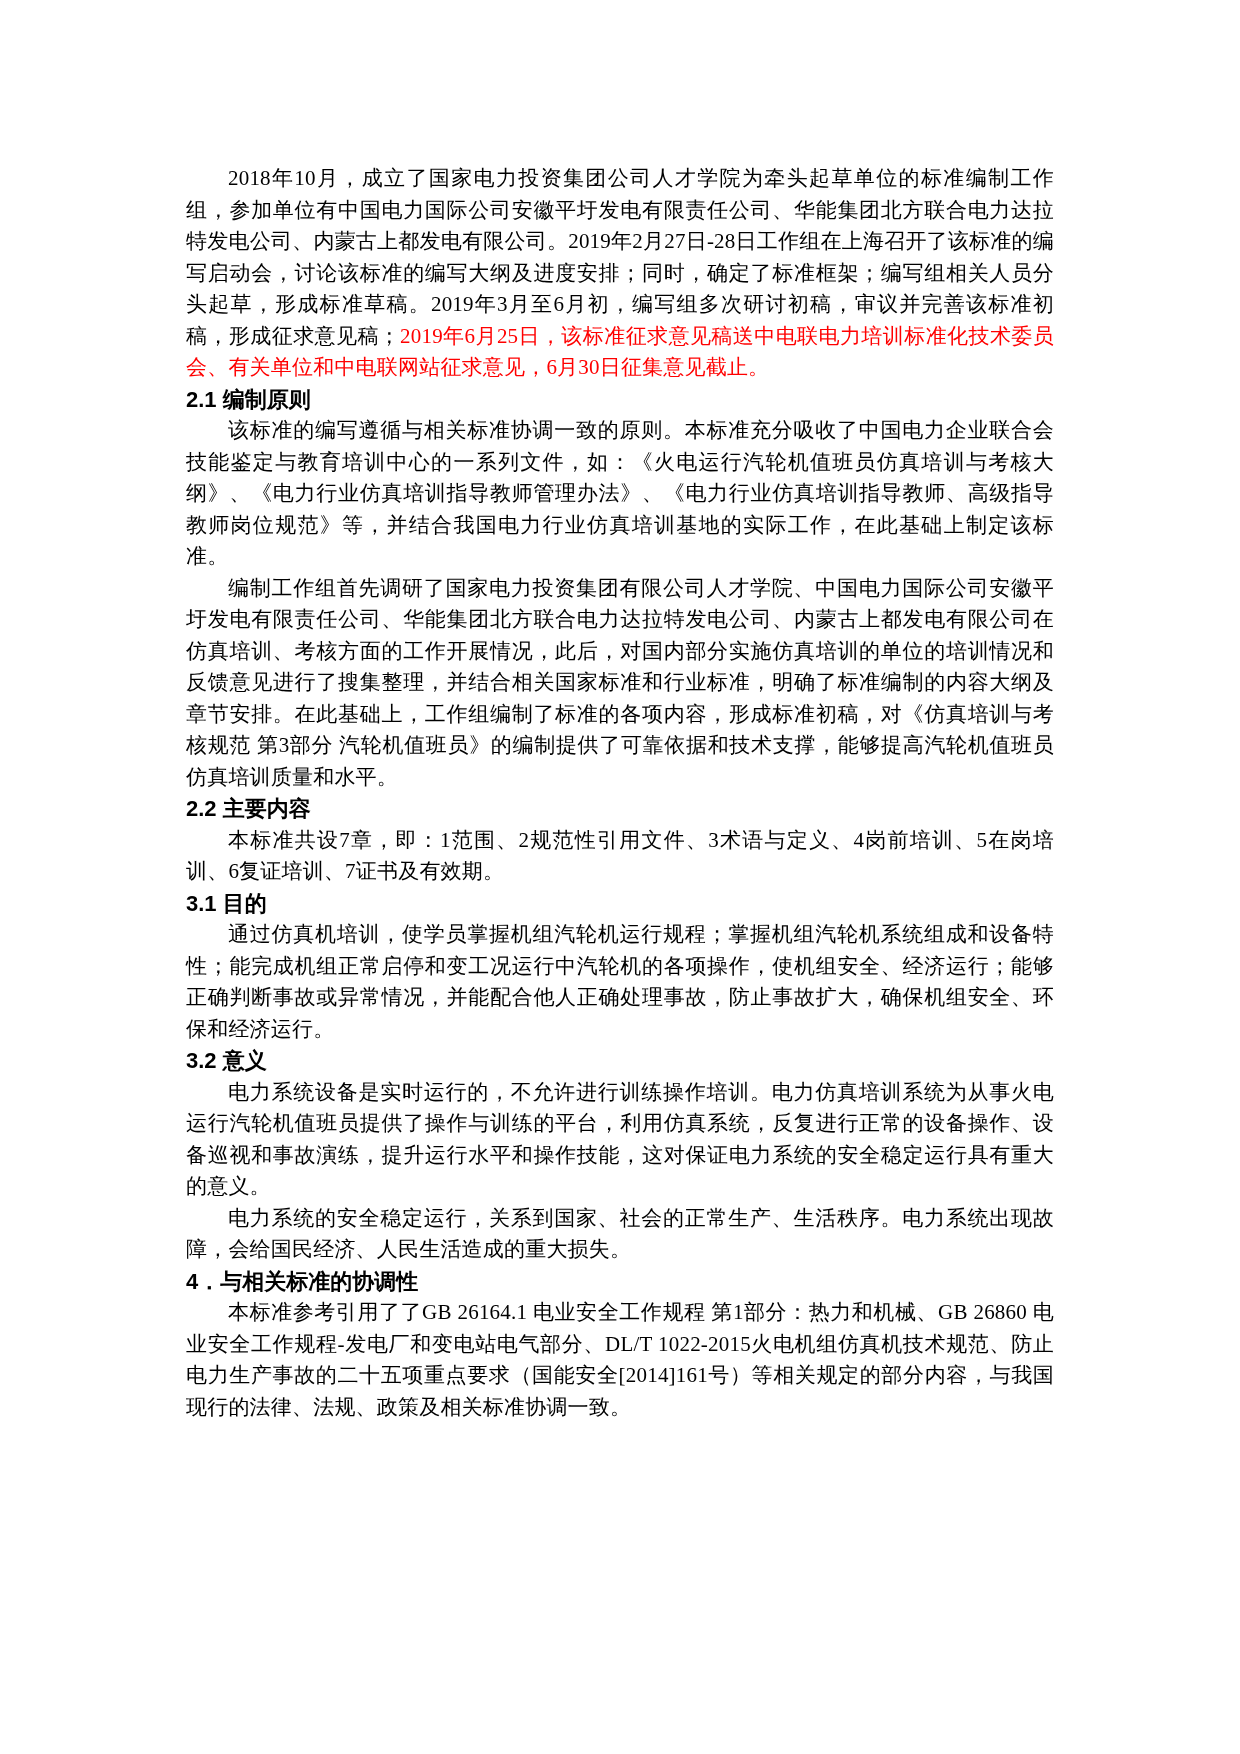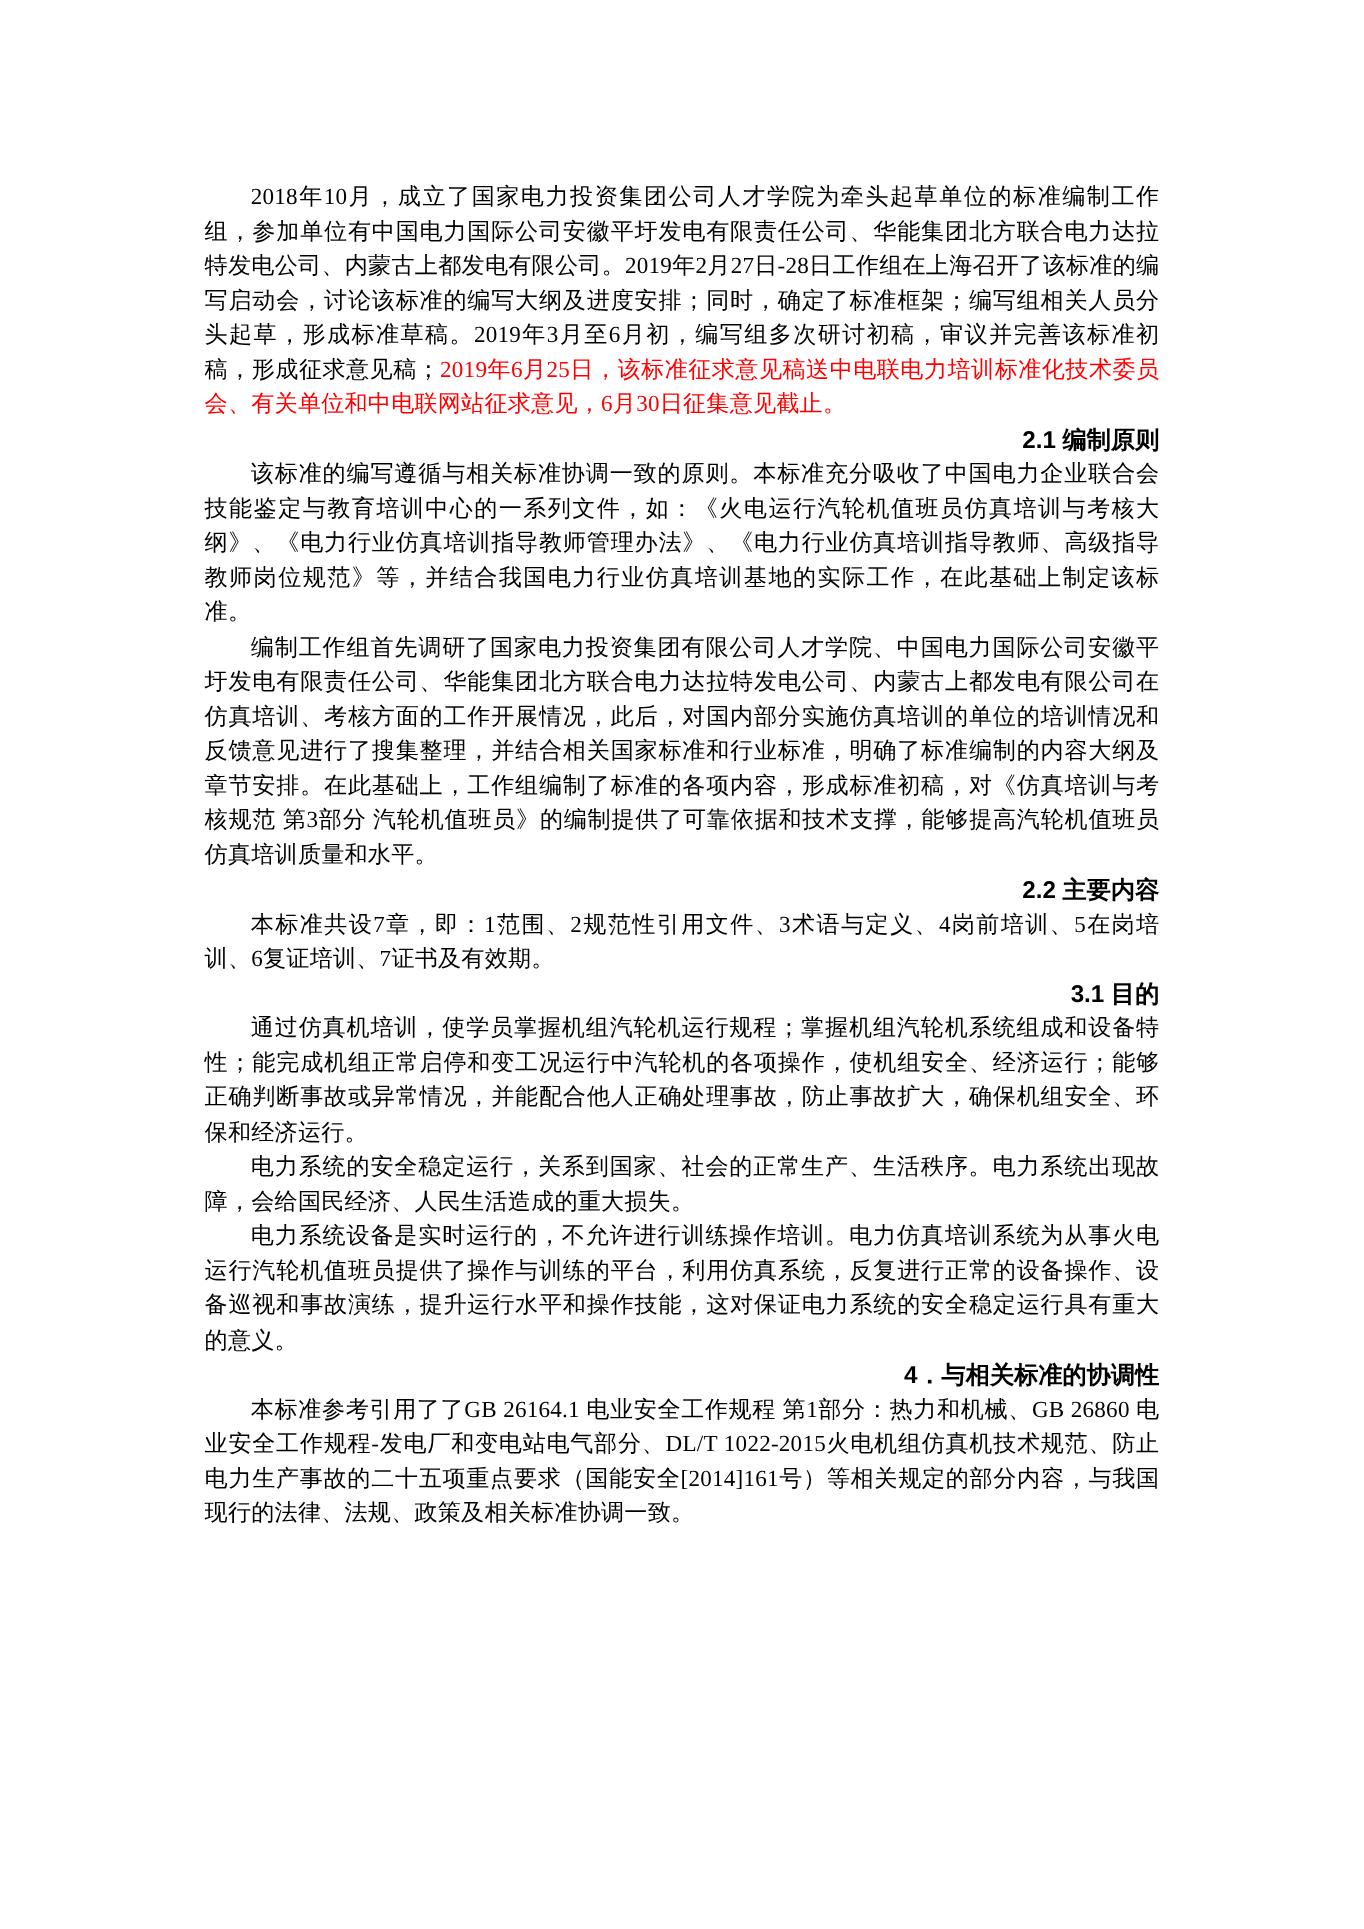--- a/index.html
+++ b/index.html
@@ -28,21 +28,20 @@
     text-align: justify;
     text-indent: 2em;
     letter-spacing: 0.2px;
   }
   .heading {
     font-size: 22px;
     line-height: 31.5px;
     font-weight: bold;
     margin: 0;
     font-family: "Liberation Sans", "DejaVu Sans", sans-serif;
-    text-align: right;
   }
   .red {
     color: #ff0000;
   }
 </style>
 </head>
 <body>
 
 <div class="page">
 
@@ -52,19 +51,20 @@
   <p class="para">该标准的编写遵循与相关标准协调一致的原则。本标准充分吸收了中国电力企业联合会技能鉴定与教育培训中心的一系列文件，如：《火电运行汽轮机值班员仿真培训与考核大纲》、《电力行业仿真培训指导教师管理办法》、《电力行业仿真培训指导教师、高级指导教师岗位规范》等，并结合我国电力行业仿真培训基地的实际工作，在此基础上制定该标准。</p>
   <p class="para">编制工作组首先调研了国家电力投资集团有限公司人才学院、中国电力国际公司安徽平圩发电有限责任公司、华能集团北方联合电力达拉特发电公司、内蒙古上都发电有限公司在仿真培训、考核方面的工作开展情况，此后，对国内部分实施仿真培训的单位的培训情况和反馈意见进行了搜集整理，并结合相关国家标准和行业标准，明确了标准编制的内容大纲及章节安排。在此基础上，工作组编制了标准的各项内容，形成标准初稿，对《仿真培训与考核规范 第3部分 汽轮机值班员》的编制提供了可靠依据和技术支撑，能够提高汽轮机值班员仿真培训质量和水平。</p>
 
   <h2 class="heading">2.2 主要内容</h2>
   <p class="para">本标准共设7章，即：1范围、2规范性引用文件、3术语与定义、4岗前培训、5在岗培训、6复证培训、7证书及有效期。</p>
 
 
   <h2 class="heading">3.1 目的</h2>
   <p class="para">通过仿真机培训，使学员掌握机组汽轮机运行规程；掌握机组汽轮机系统组成和设备特性；能完成机组正常启停和变工况运行中汽轮机的各项操作，使机组安全、经济运行；能够正确判断事故或异常情况，并能配合他人正确处理事故，防止事故扩大，确保机组安全、环保和经济运行。</p>
 
+  <h2 class="heading">3.2 意义</h2>
+  <p class="para">电力系统设备是实时运行的，不允许进行训练操作培训。电力仿真培训系统为从事火电运行汽轮机值班员提供了操作与训练的平台，利用仿真系统，反复进行正常的设备操作、设备巡视和事故演练，提升运行水平和操作技能，这对保证电力系统的安全稳定运行具有重大的意义。</p>
   <p class="para">电力系统的安全稳定运行，关系到国家、社会的正常生产、生活秩序。电力系统出现故障，会给国民经济、人民生活造成的重大损失。</p>
-  <p class="para">电力系统设备是实时运行的，不允许进行训练操作培训。电力仿真培训系统为从事火电运行汽轮机值班员提供了操作与训练的平台，利用仿真系统，反复进行正常的设备操作、设备巡视和事故演练，提升运行水平和操作技能，这对保证电力系统的安全稳定运行具有重大的意义。</p>
 
   <h2 class="heading">4．与相关标准的协调性</h2>
   <p class="para">本标准参考引用了了GB 26164.1 电业安全工作规程 第1部分：热力和机械、GB 26860 电业安全工作规程-发电厂和变电站电气部分、DL/T 1022-2015火电机组仿真机技术规范、防止电力生产事故的二十五项重点要求（国能安全[2014]161号）等相关规定的部分内容，与我国现行的法律、法规、政策及相关标准协调一致。</p>
 
 </div>
 
 </body></html>

